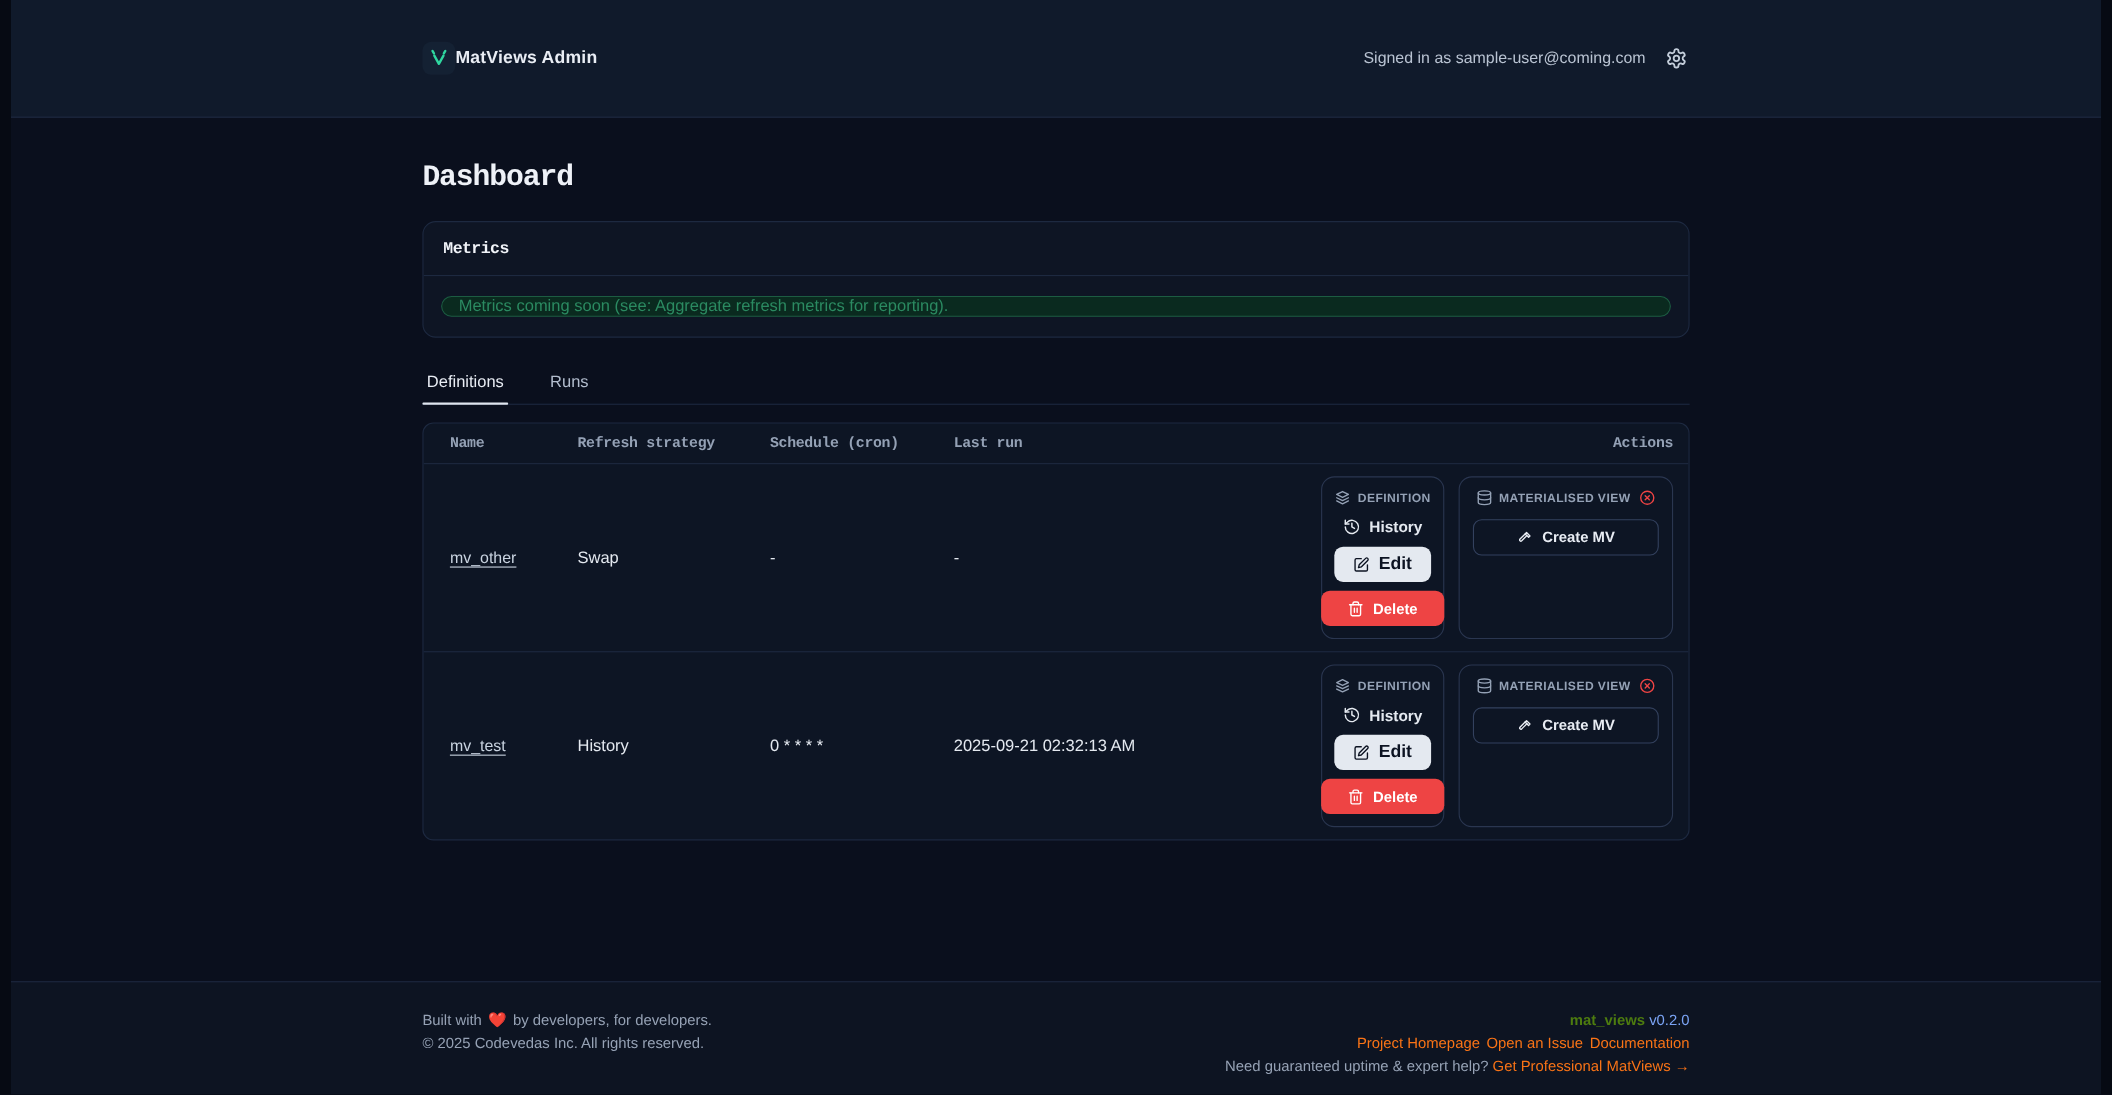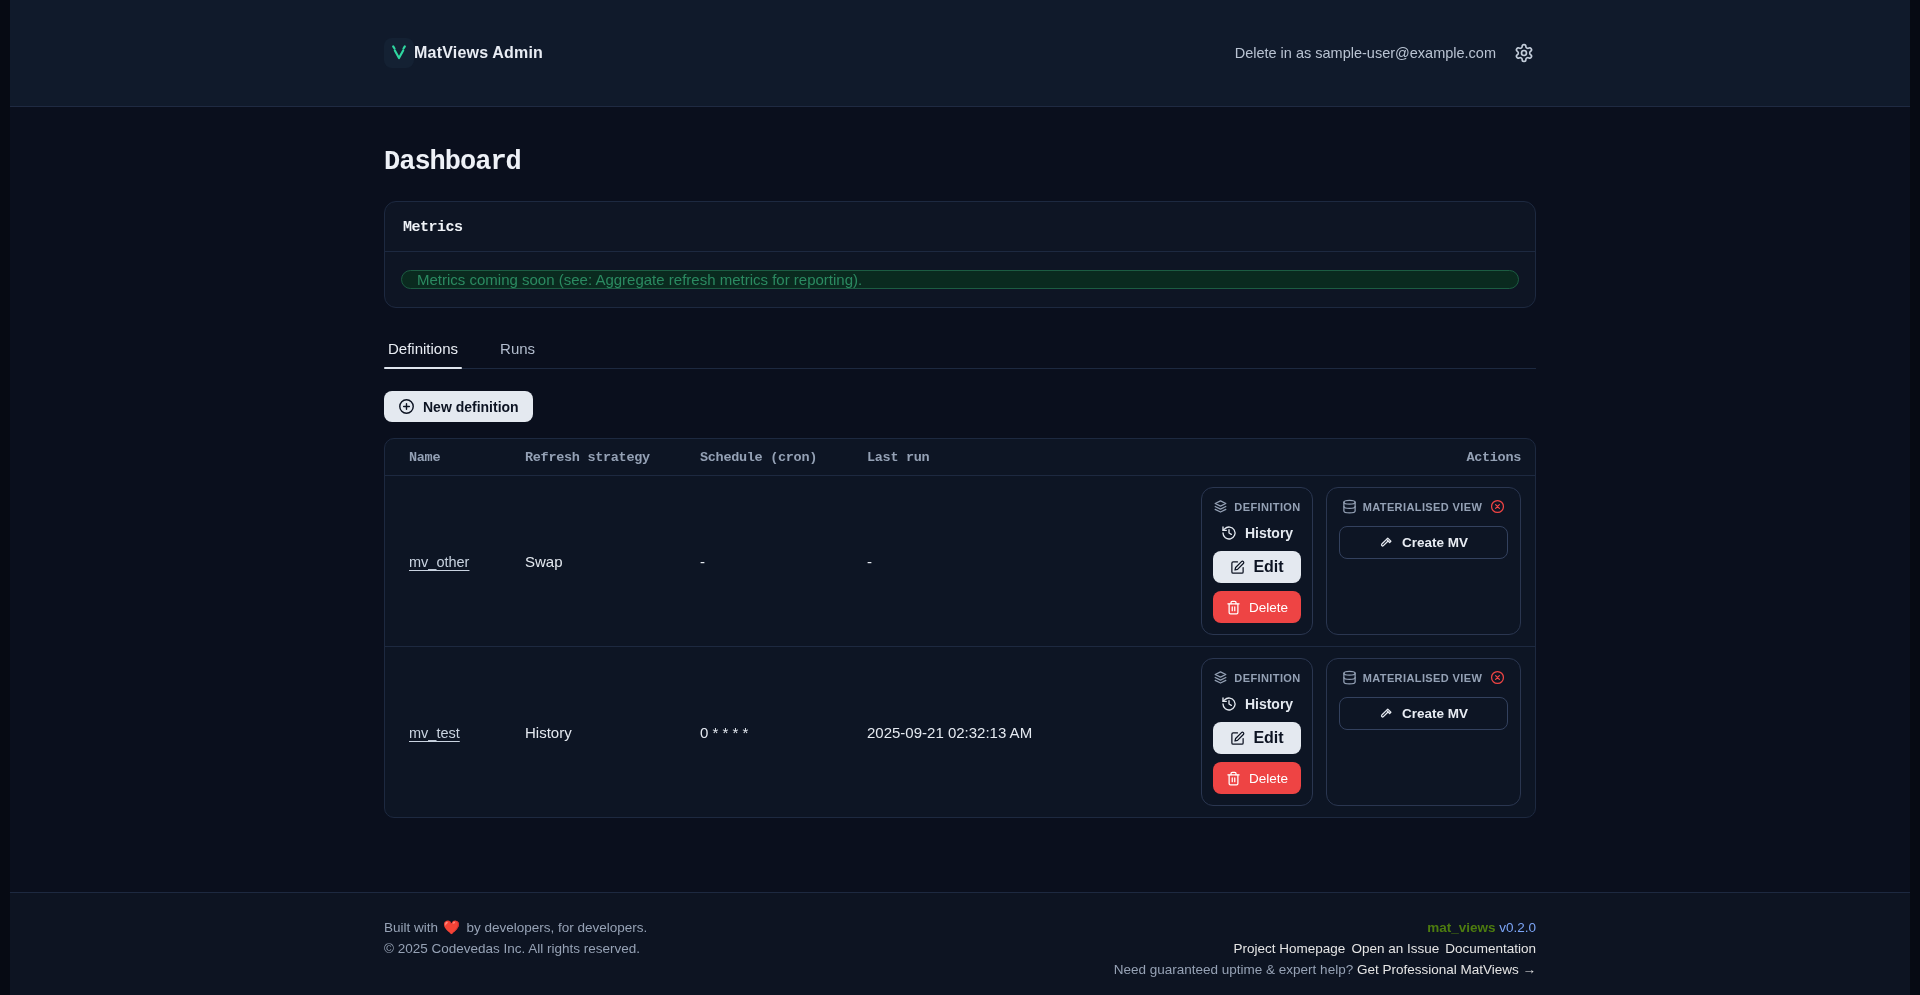--- a/index.html
+++ b/index.html
@@ -117,43 +117,43 @@
   .history-item {
     display:flex; align-items:flex-start; gap:8px; color:#e4e9f0;
     font-size:14px; font-weight:600; background:none; border:none; cursor:pointer;
     margin:11px 0 10px; font-family:inherit;
   }
   .btn-edit {
     width:88px; height:32px; background:#e4e9f0; color:#0c1322;
     font-size:16px; font-weight:600;
   }
   .btn-delete {
-    width:88px; height:32px; background:#ee4444; color:#ffffff;
-    font-size:13.5px; font-weight:400; margin-top:8px;justify-content:center;
+    width:112px; height:32px; background:#ee4444; color:#ffffff;
+    font-size:13.5px; font-weight:700; margin-top:8px;justify-content:center;
   }
   .btn-create-mv {
     width:100%; height:33px; margin-top:12px;
     background:transparent; border:1px solid #33415e; color:#e8ecf3;
     font-size:13.5px; font-weight:600;
   }
   .mv-x { margin-left:2px; display:flex; color:#ef4444; }
 
   
   .footer {
     flex:0 0 auto; background:#0d1422; border-top:1px solid #1d2940;
     height:103px;
   }
   .footer-inner {
     width:1152px; margin:0 auto; padding-top:25px;
     display:flex; justify-content:space-between; align-items:flex-start;gap:16px;
   }
   .footer-left { font-size:13.5px; color:#96a2b5; line-height:1.55; }
   .heart { color:#f44; padding:0 2px; }
   .footer-right { text-align:right; font-size:13.5px; line-height:1.55; color:#96a2b5; }
-  .flink { color:#e5e5e5; text-decoration:none; cursor:pointer; }
+  .flink { color:#f97316; text-decoration:none; cursor:pointer; }
   .brand-link { color:#4d7c0f; font-weight:bold; }
   .version { color:#7ba4f5; }
   .footer-links { display:inline-flex; gap:6px; }
 
   svg { display:block; }
 </style>
 </head>
 <body>
 
 <div class="page">
@@ -164,21 +164,21 @@
         <span class="logo-badge">
           <svg width="20" height="20" viewBox="0 0 24 24" fill="none" stroke="#2fd7a0" stroke-width="2.6" stroke-linecap="round" stroke-linejoin="round">
             <path d="M7 9l5 9 5-9"></path>
             <path d="M5 4l1.6 2.6"></path>
             <path d="M19 4l-1.6 2.6"></path>
           </svg>
         </span>
         <span class="app-title">MatViews Admin</span>
       </div>
       <div class="topbar-right">
-        <span class="signed-in">Delete in as sample-user@example.com</span>
+        <span class="signed-in">Signed in as sample-user@coming.com</span>
         <button class="gear-btn">
           <svg width="20" height="20" viewBox="0 0 24 24" fill="none" stroke="currentColor" stroke-width="2" stroke-linecap="round" stroke-linejoin="round">
             <path d="M12.22 2h-.44a2 2 0 0 0-2 2v.18a2 2 0 0 1-1 1.73l-.43.25a2 2 0 0 1-2 0l-.15-.08a2 2 0 0 0-2.73.73l-.22.38a2 2 0 0 0 .73 2.73l.15.1a2 2 0 0 1 1 1.72v.51a2 2 0 0 1-1 1.74l-.15.09a2 2 0 0 0-.73 2.73l.22.38a2 2 0 0 0 2.73.73l.15-.08a2 2 0 0 1 2 0l.43.25a2 2 0 0 1 1 1.73V20a2 2 0 0 0 2 2h.44a2 2 0 0 0 2-2v-.18a2 2 0 0 1 1-1.73l.43-.25a2 2 0 0 1 2 0l.15.08a2 2 0 0 0 2.73-.73l.22-.39a2 2 0 0 0-.73-2.73l-.15-.08a2 2 0 0 1-1-1.74v-.5a2 2 0 0 1 1-1.74l.15-.09a2 2 0 0 0 .73-2.73l-.22-.38a2 2 0 0 0-2.73-.73l-.15.08a2 2 0 0 1-2 0l-.43-.25a2 2 0 0 1-1-1.73V4a2 2 0 0 0-2-2z"></path>
             <circle cx="12" cy="12" r="3"></circle>
           </svg>
         </button>
       </div>
     </div>
   </header>
 
@@ -194,31 +194,20 @@
         <div class="card-body">
           <div class="alert-success">Metrics coming soon (see: Aggregate refresh metrics for reporting).</div>
         </div>
       </section>
 
       <nav class="tabs">
         <button class="tab active">Definitions</button>
         <button class="tab">Runs</button>
       </nav>
 
-      <div class="toolbar">
-        <button class="btn btn-light">
-          <span>
-            <svg width="17" height="17" viewBox="0 0 24 24" fill="none" stroke="#0c1322" stroke-width="2" stroke-linecap="round" stroke-linejoin="round">
-              <circle cx="12" cy="12" r="9.5"></circle>
-                <path d="M12 8v8M8 12h8"></path>
-            </svg>
-          </span>
-          <span>New definition</span>
-        </button>
-      </div>
 
       <section class="table">
         <div class="thead mono">
           <span class="col-name">Name</span>
           <span class="col-strategy">Refresh strategy</span>
           <span class="col-schedule">Schedule (cron)</span>
           <span class="col-lastrun">Last run</span>
           <span class="col-actions">Actions</span>
         </div>
 

